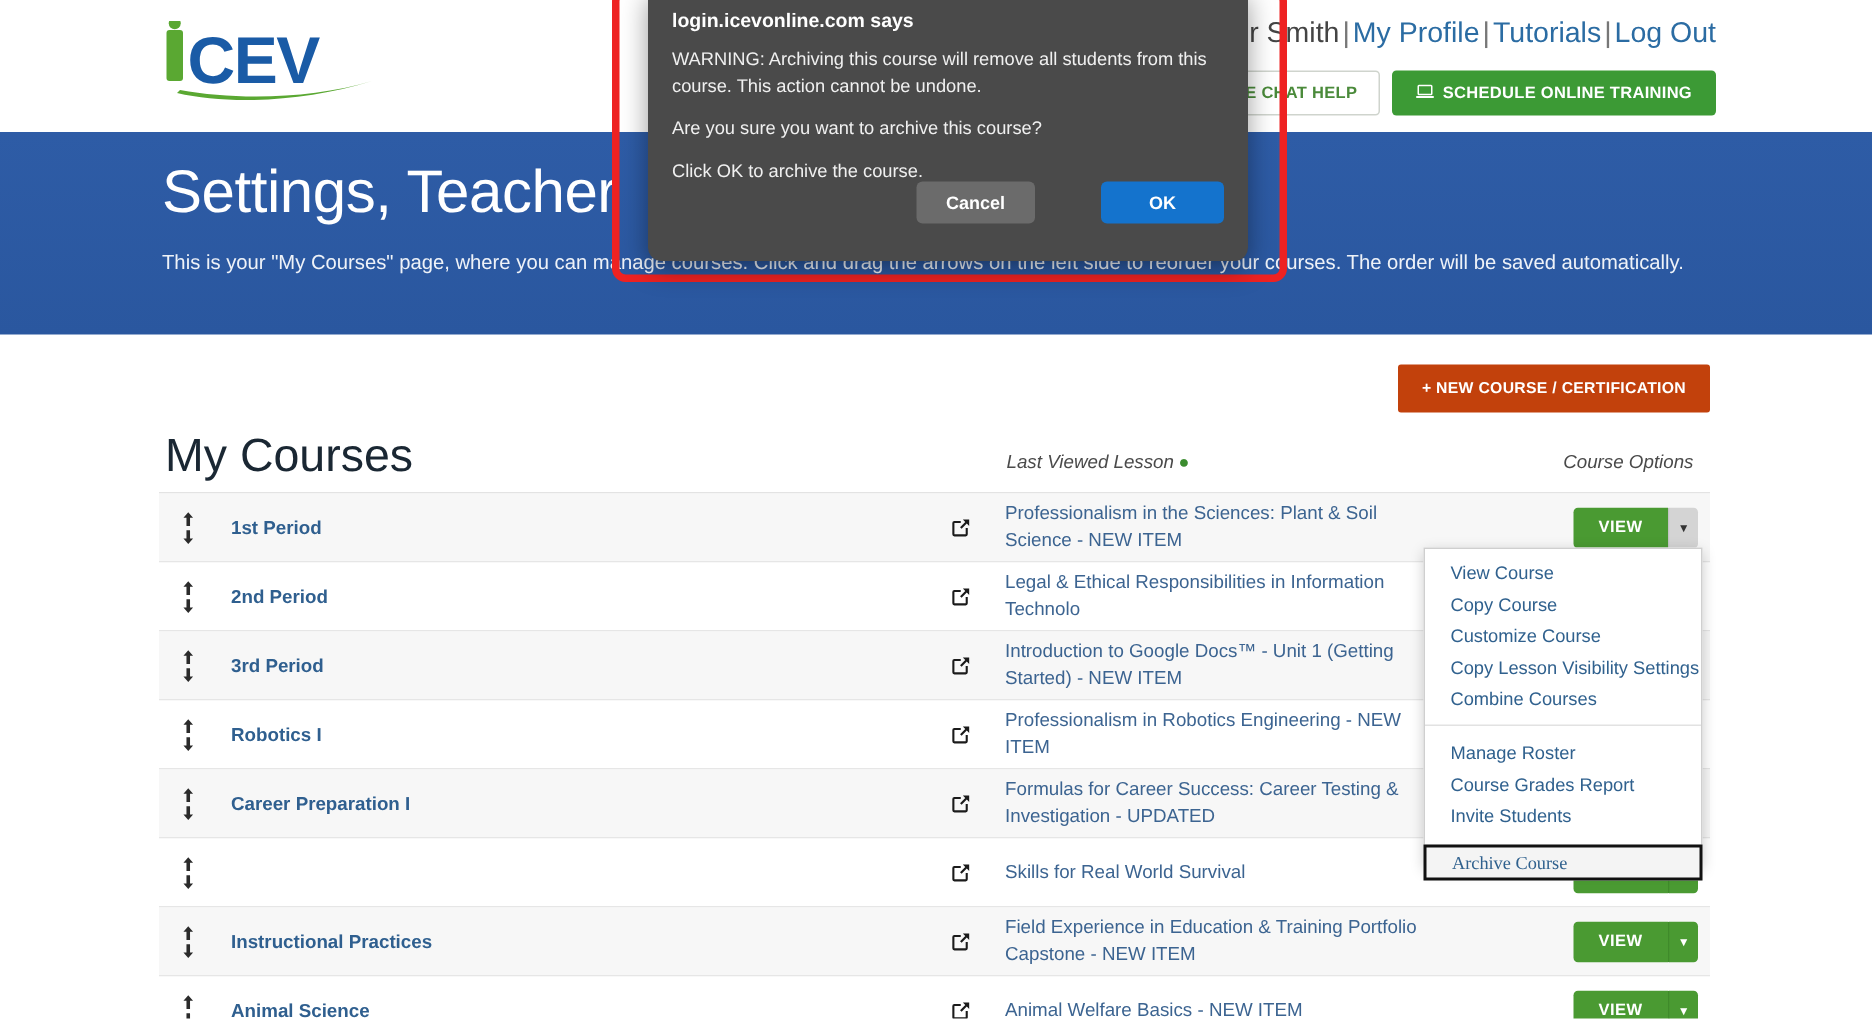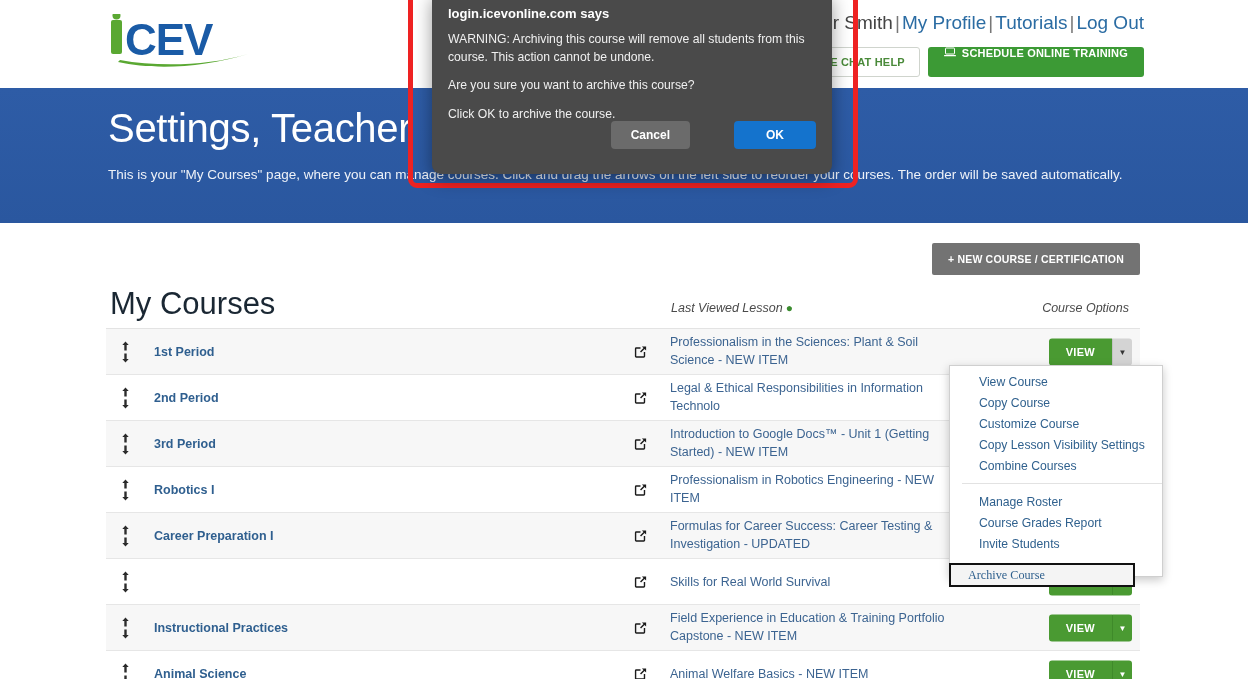--- a/index.html
+++ b/index.html
@@ -36,21 +36,21 @@
   }
   .btn-chat {
     display: inline-flex; align-items: center; gap: 5px;
     height: 30px; padding: 0 14px;
     border: 1px solid #cfd4cd; border-radius: 3px;
     background: #fff; color: #4a8a3a;
     font-size: 11px; font-weight: bold; letter-spacing: .2px;
     white-space: nowrap;
   }
   .btn-train {
-    display: inline-flex; align-items: flex-start; gap: 6px;
+    display: inline-flex; align-items: center; gap: 6px;
     height: 30px; padding: 0 16px;
     border-radius: 3px;
     background: #3c9a35; color: #fff;
     font-size: 11px; font-weight: bold; letter-spacing: .2px;
     white-space: nowrap;
   }
 
   
   .banner {
     position: absolute; top: 88px; left: 0; width: 1248px; height: 135px;
@@ -66,21 +66,21 @@
   .welcome-sub {
     margin-top: 14px;
     font-size: 13.5px; line-height: 1.62; color: #eef2f8;
     max-width: 1035px;
   }
 
   
   .content { position: absolute; top: 223px; left: 0; width: 1248px; }
   .new-course-btn {
     position: absolute; right: 108px; top: 20px;
-    background: #737373; color: #fff;
+    background: #c2410c; color: #fff;
     font-size: 10.5px; font-weight: bold; letter-spacing: .2px;
     padding: 10px 16px; border-radius: 2px; white-space: nowrap;
   }
   .page-title {
     position: absolute; left: 110px; top: 63px;
     font-size: 31px; color: #1a2733; font-weight: 400;
   }
   .col-labels {
     position: absolute; left: 108px; top: 78px; width: 1032px;
     height: 28px;
@@ -146,26 +146,26 @@
     background: #4a9a32; color: #fff;
     width: 20px; display: flex; align-items: center; justify-content: center;
     border-radius: 0 3px 3px 0; font-size: 8px;
     border-left: 1px solid #3f8a2a;
   }
   .view-group.open .view-caret { background: #d4d4d4; color: #333; border-left-color:#c3c3c3; }
 
   
   .dropdown {
     position: absolute; left: 949px; top: 365px;
-    width: 214px;
+    width: 186px;
     background: #fff;
     border: 1px solid #cfcfcf;
     box-shadow: 0 3px 9px rgba(0,0,0,.22);
     z-index: 40;
-    padding: 5px 0 0 12px;
+    padding: 5px 0 0 0;
   }
   .dd-item {
     font-size: 12.2px; color: #30618e;
     padding: 3.5px 17px;
     white-space: nowrap;
   }
   .dd-divider { height: 1px; background: #e2e2e2; margin: 7px 0; }
   .dd-archive-wrap {
     position: absolute; left: 949px; top: 563px;
     width: 186px; height: 24px;

